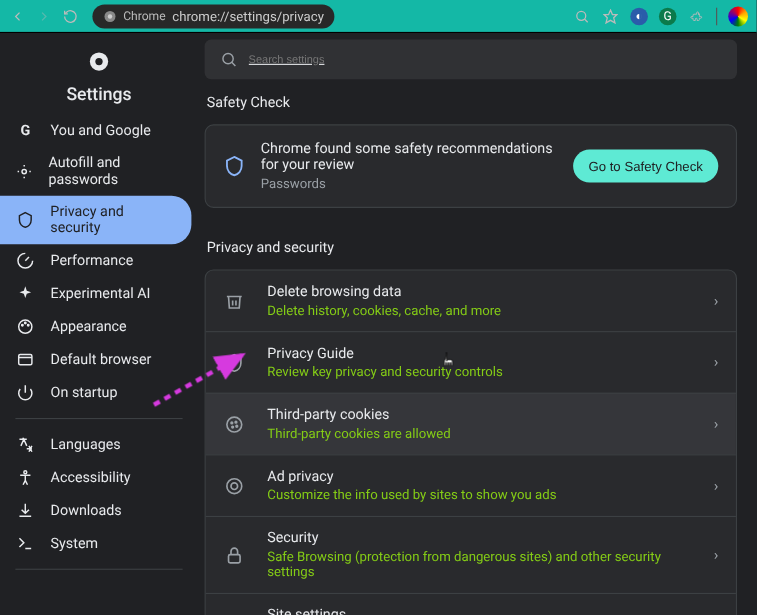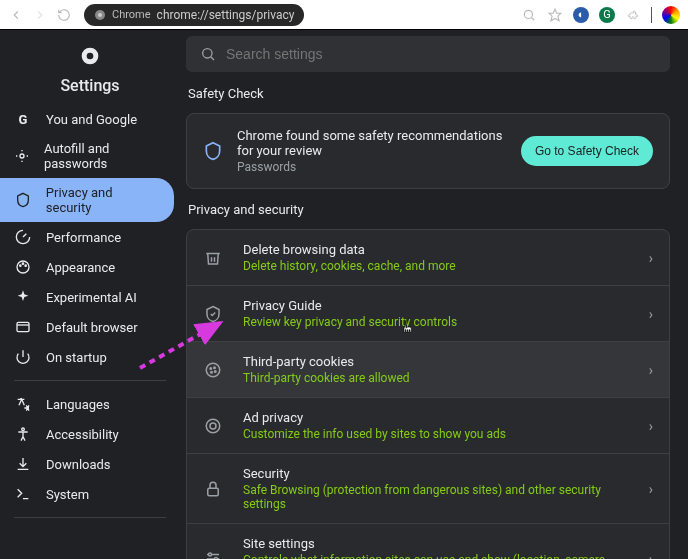--- a/index.html
+++ b/index.html
@@ -11,21 +11,21 @@
     font-size: 13px;
     overflow: hidden;
   }
   
   .chrome-bar {
     height: 30px;
     display: flex;
     align-items: center;
     gap: 8px;
     padding: 0 8px;
-    background: #ffffff;
+    background: #14b8a6;
     border-bottom: 1px solid #000;
   }
   .chrome-btn { width:16px; height:16px; display:flex; align-items:center; justify-content:center; color:#bbb; cursor:pointer; }
   .omnibox {
     flex: 0 0 auto;
     display:flex; align-items:center;
     background:#282828; border-radius:14px;
     height:22px; padding:0 10px; gap:6px;
     color:#ccc; font-size:12px;
     margin-left:4px;
@@ -51,27 +51,27 @@
   .nav-sep { height:1px; background:#3c4043; margin:8px 14px; }
 
   .content { flex:1; padding: 6px 18px 0 6px; overflow:auto; }
   .searchbar {
     background:#303134; border-radius:6px;
     height:36px; display:flex; align-items:center; gap:10px;
     padding:0 14px; color:#9aa0a6; margin-bottom:14px;
   }
   .searchbar input {
     background:transparent; border:none; outline:none;
-    color:#e8eaed; font-size:14px; flex:1;
+    color:#e8eaed; font-size:10px; flex:1;text-decoration:underline;
   }
   .section-title { font-size:13px; color:#e8eaed; margin: 10px 0 12px 2px; }
 
   .card {
     background:#292a2d; border:1px solid #3c4043; border-radius:8px;
-    margin-bottom:13px;
+    margin-bottom:29px;
   }
   .safety-row {
     display:flex; align-items:center; padding:14px 16px; gap:14px;
   }
   .safety-text { flex:1; }
   .safety-text .primary { font-size:13px; color:#e8eaed; }
   .safety-text .secondary { font-size:12px; color:#9aa0a6; margin-top:2px; }
   .go-btn {
     background:#5eead4; color:#202124; border:none;
     padding:8px 14px; border-radius:16px; font-size:12px; font-weight:500;
@@ -195,36 +195,36 @@
       <span class="nicon">
           <svg width="16" height="16" viewBox="0 0 24 24" fill="none" stroke="currentColor" stroke-width="2">
             <path d="M12 2a10 10 0 1 0 10 10"></path>
             <line x1="12" y1="12" x2="17" y2="7"></line>
           </svg>
         </span>
       <span>Performance</span>
     </div>
     <div class="nav-item">
       <span class="nicon">
+          <svg width="16" height="16" viewBox="0 0 24 24" fill="currentColor">
+            <path d="M12 2l2 6 6 2-6 2-2 6-2-6-6-2 6-2z"></path>
+          </svg>
+        </span>
+      <span>Experimental AI</span>
+    </div>
+    <div class="nav-item">
+      <span class="nicon">
           <svg width="16" height="16" viewBox="0 0 24 24" fill="none" stroke="currentColor" stroke-width="2">
             <circle cx="12" cy="12" r="9"></circle>
             <circle cx="8" cy="10" r="1" fill="currentColor"></circle>
             <circle cx="12" cy="7" r="1" fill="currentColor"></circle>
             <circle cx="16" cy="10" r="1" fill="currentColor"></circle>
           </svg>
         </span>
       <span>Appearance</span>
-    </div>
-    <div class="nav-item">
-      <span class="nicon">
-          <svg width="16" height="16" viewBox="0 0 24 24" fill="currentColor">
-            <path d="M12 2l2 6 6 2-6 2-2 6-2-6-6-2 6-2z"></path>
-          </svg>
-        </span>
-      <span>Experimental AI</span>
     </div>
     <div class="nav-item">
       <span class="nicon">
           <svg width="16" height="16" viewBox="0 0 24 24" fill="none" stroke="currentColor" stroke-width="2">
             <rect x="3" y="5" width="18" height="14" rx="2"></rect>
             <line x1="3" y1="9" x2="21" y2="9"></line>
           </svg>
         </span>
       <span>Default browser</span>
     </div>

